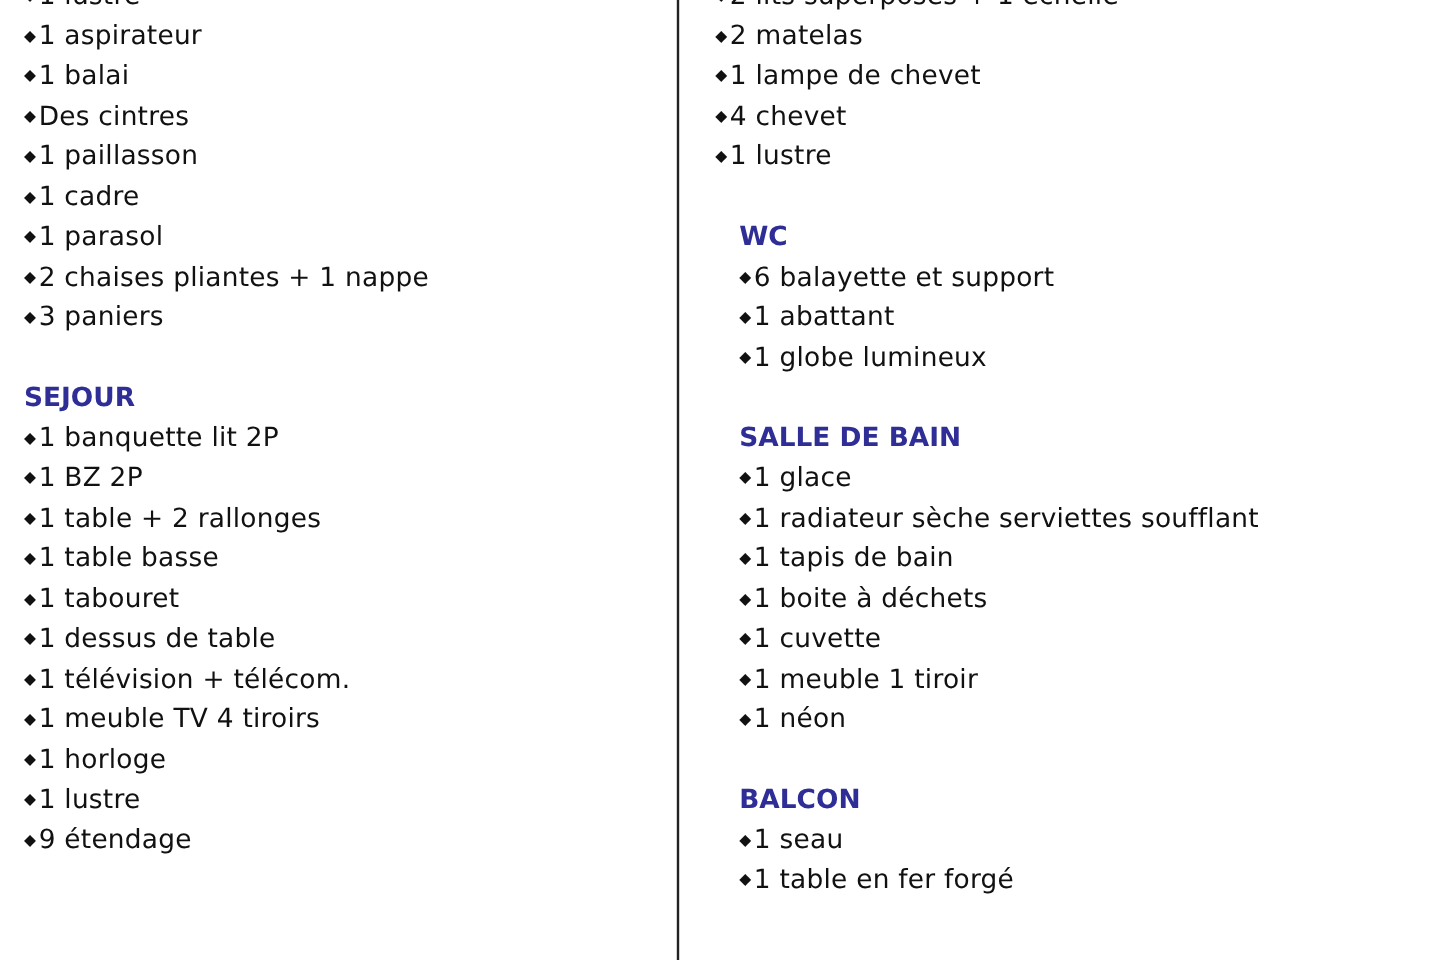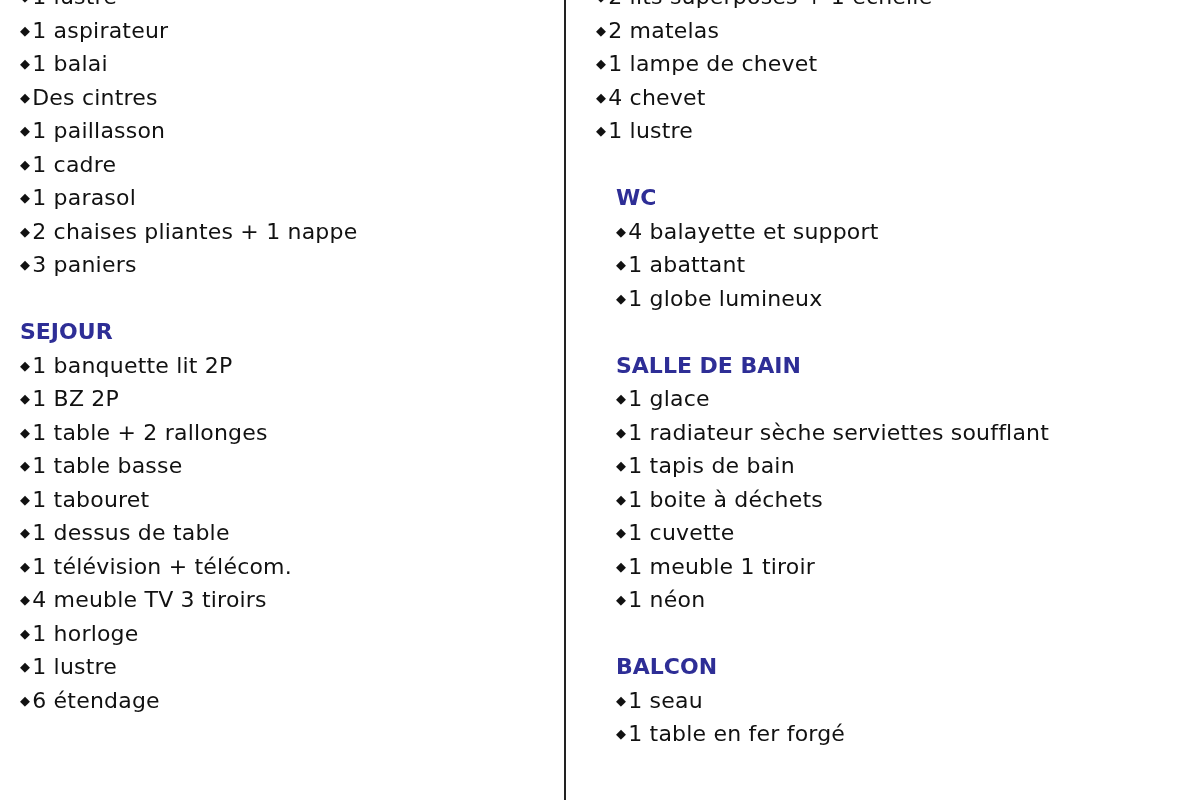--- a/index.html
+++ b/index.html
@@ -32,34 +32,34 @@
     <div class="line"><span class="bullet">◆</span><span>3 paniers</span></div>
     <div class="gap"></div>
     <div class="heading">SEJOUR</div>
     <div class="line"><span class="bullet">◆</span><span>1 banquette lit 2P</span></div>
     <div class="line"><span class="bullet">◆</span><span>1 BZ 2P</span></div>
     <div class="line"><span class="bullet">◆</span><span>1 table + 2 rallonges</span></div>
     <div class="line"><span class="bullet">◆</span><span>1 table basse</span></div>
     <div class="line"><span class="bullet">◆</span><span>1 tabouret</span></div>
     <div class="line"><span class="bullet">◆</span><span>1 dessus de table</span></div>
     <div class="line"><span class="bullet">◆</span><span>1 télévision + télécom.</span></div>
-    <div class="line"><span class="bullet">◆</span><span>4 meuble TV 3 tiroirs</span></div>
+    <div class="line"><span class="bullet">◆</span><span>1 meuble TV 4 tiroirs</span></div>
     <div class="line"><span class="bullet">◆</span><span>1 horloge</span></div>
     <div class="line"><span class="bullet">◆</span><span>1 lustre</span></div>
-    <div class="line"><span class="bullet">◆</span><span>6 étendage</span></div>
+    <div class="line"><span class="bullet">◆</span><span>9 étendage</span></div>
   </div>
 <div class="col col-right" id="right">
     <div class="line"><span class="bullet">◆</span><span>2 lits superposés + 1 échelle</span></div>
     <div class="line"><span class="bullet">◆</span><span>2 matelas</span></div>
     <div class="line"><span class="bullet">◆</span><span>1 lampe de chevet</span></div>
     <div class="line"><span class="bullet">◆</span><span>4 chevet</span></div>
     <div class="line"><span class="bullet">◆</span><span>1 lustre</span></div>
     <div class="gap"></div>
     <div class="heading indent">WC</div>
-    <div class="line indent"><span class="bullet">◆</span><span>4 balayette et support</span></div>
+    <div class="line indent"><span class="bullet">◆</span><span>6 balayette et support</span></div>
     <div class="line indent"><span class="bullet">◆</span><span>1 abattant</span></div>
     <div class="line indent"><span class="bullet">◆</span><span>1 globe lumineux</span></div>
     <div class="gap"></div>
     <div class="heading indent">SALLE DE BAIN</div>
     <div class="line indent"><span class="bullet">◆</span><span>1 glace</span></div>
     <div class="line indent"><span class="bullet">◆</span><span>1 radiateur sèche serviettes soufflant</span></div>
     <div class="line indent"><span class="bullet">◆</span><span>1 tapis de bain</span></div>
     <div class="line indent"><span class="bullet">◆</span><span>1 boite à déchets</span></div>
     <div class="line indent"><span class="bullet">◆</span><span>1 cuvette</span></div>
     <div class="line indent"><span class="bullet">◆</span><span>1 meuble 1 tiroir</span></div>

